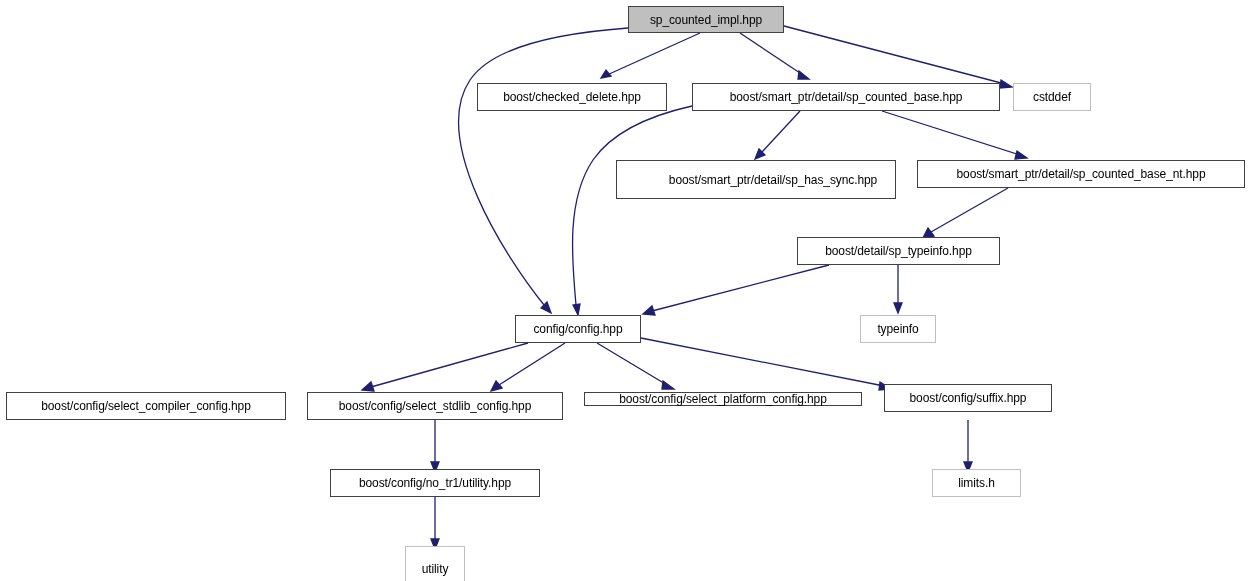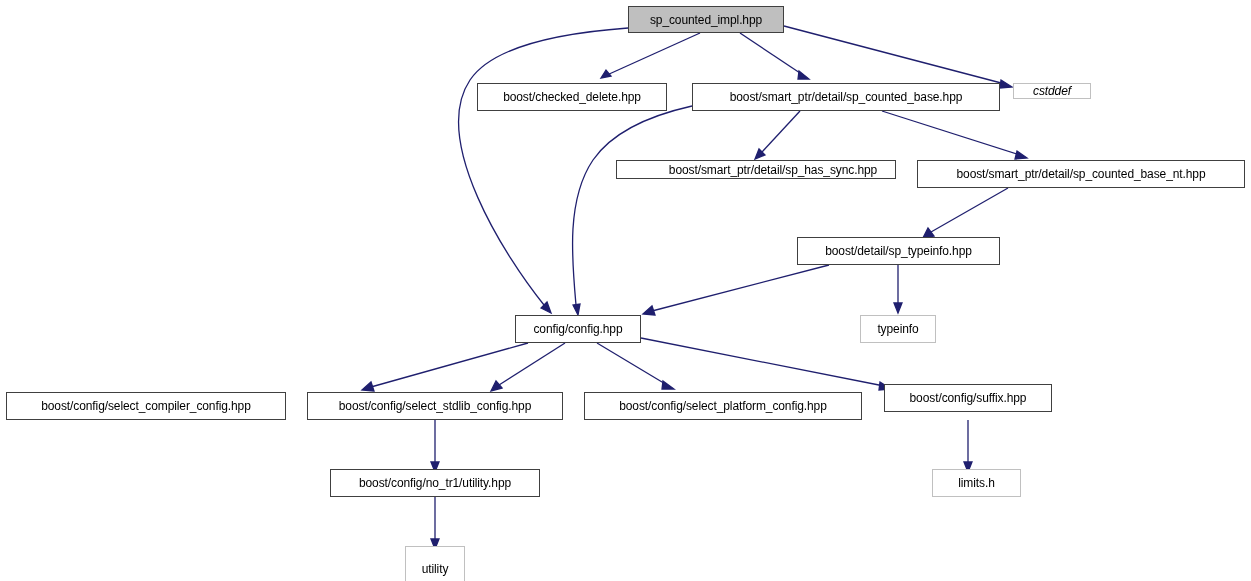--- a/index.html
+++ b/index.html
@@ -129,45 +129,45 @@
   <div id="nodes-layer">
       <div class="node-box node-root" style="left: 628px; top: 6px; width: 156px; height: 27px;">
         <span class="node-label">sp_counted_impl.hpp</span>
       </div>
       <div class="node-box node-internal" style="left: 477px; top: 83px; width: 190px; height: 28px;">
         <span class="node-label">boost/checked_delete.hpp</span>
       </div>
       <div class="node-box node-internal" style="left: 692px; top: 83px; width: 308px; height: 28px;">
         <span class="node-label">boost/smart_ptr/detail/sp_counted_base.hpp</span>
       </div>
-      <div class="node-box node-system" style="left: 1013px; top: 83px; width: 78px; height: 16px; font-style: italic;">
+      <div class="node-box node-system" style="left: 1013px; top: 83px; width: 78px; height: 28px;">
         <span class="node-label">cstddef</span>
       </div>
-      <div class="node-box node-internal" style="left: 616px; top: 160px; width: 280px; height: 19px; padding-left: 34px;">
+      <div class="node-box node-internal" style="left: 616px; top: 160px; width: 280px; height: 39px; padding-left: 34px;">
         <span class="node-label">boost/smart_ptr/detail/sp_has_sync.hpp</span>
       </div>
       <div class="node-box node-internal" style="left: 917px; top: 160px; width: 328px; height: 28px;">
         <span class="node-label">boost/smart_ptr/detail/sp_counted_base_nt.hpp</span>
       </div>
       <div class="node-box node-internal" style="left: 797px; top: 237px; width: 203px; height: 28px;">
         <span class="node-label">boost/detail/sp_typeinfo.hpp</span>
       </div>
       <div class="node-box node-internal" style="left: 515px; top: 315px; width: 126px; height: 28px;">
         <span class="node-label">config/config.hpp</span>
       </div>
       <div class="node-box node-system" style="left: 860px; top: 315px; width: 76px; height: 28px;">
         <span class="node-label">typeinfo</span>
       </div>
       <div class="node-box node-internal" style="left: 6px; top: 392px; width: 280px; height: 28px;">
         <span class="node-label">boost/config/select_compiler_config.hpp</span>
       </div>
       <div class="node-box node-internal" style="left: 307px; top: 392px; width: 256px; height: 28px;">
         <span class="node-label">boost/config/select_stdlib_config.hpp</span>
       </div>
-      <div class="node-box node-internal" style="left: 584px; top: 392px; width: 278px; height: 28px;">
+      <div class="node-box node-internal" style="left: 584px; top: 392px; width: 278px; height: 14px;">
         <span class="node-label">boost/config/select_platform_config.hpp</span>
       </div>
       <div class="node-box node-internal" style="left: 884px; top: 384px; width: 168px; height: 28px;">
         <span class="node-label">boost/config/suffix.hpp</span>
       </div>
       <div class="node-box node-internal" style="left: 330px; top: 469px; width: 210px; height: 28px;">
         <span class="node-label">boost/config/no_tr1/utility.hpp</span>
       </div>
       <div class="node-box node-system" style="left: 932px; top: 469px; width: 89px; height: 28px;">
         <span class="node-label">limits.h</span>

